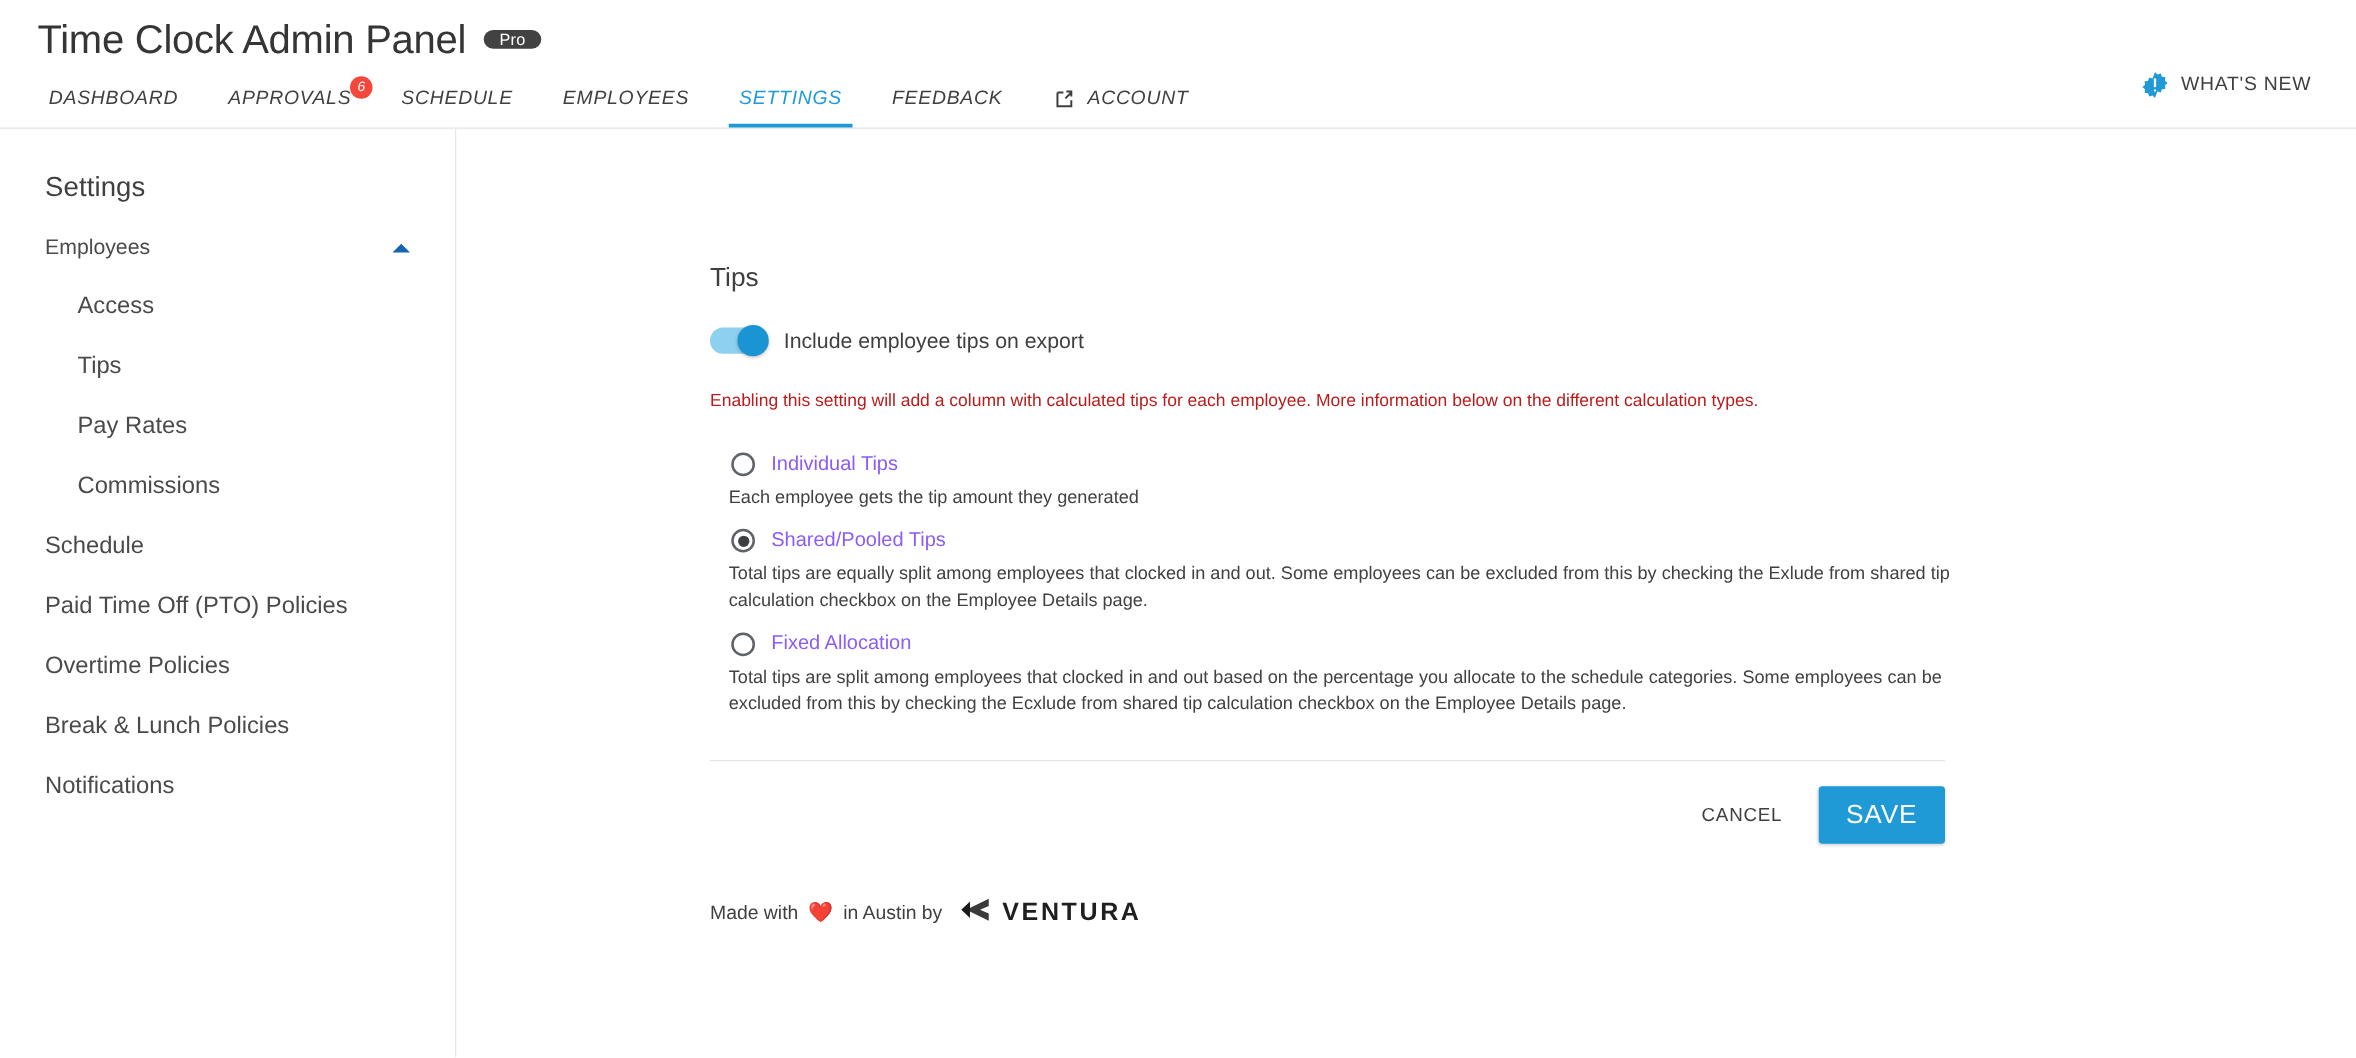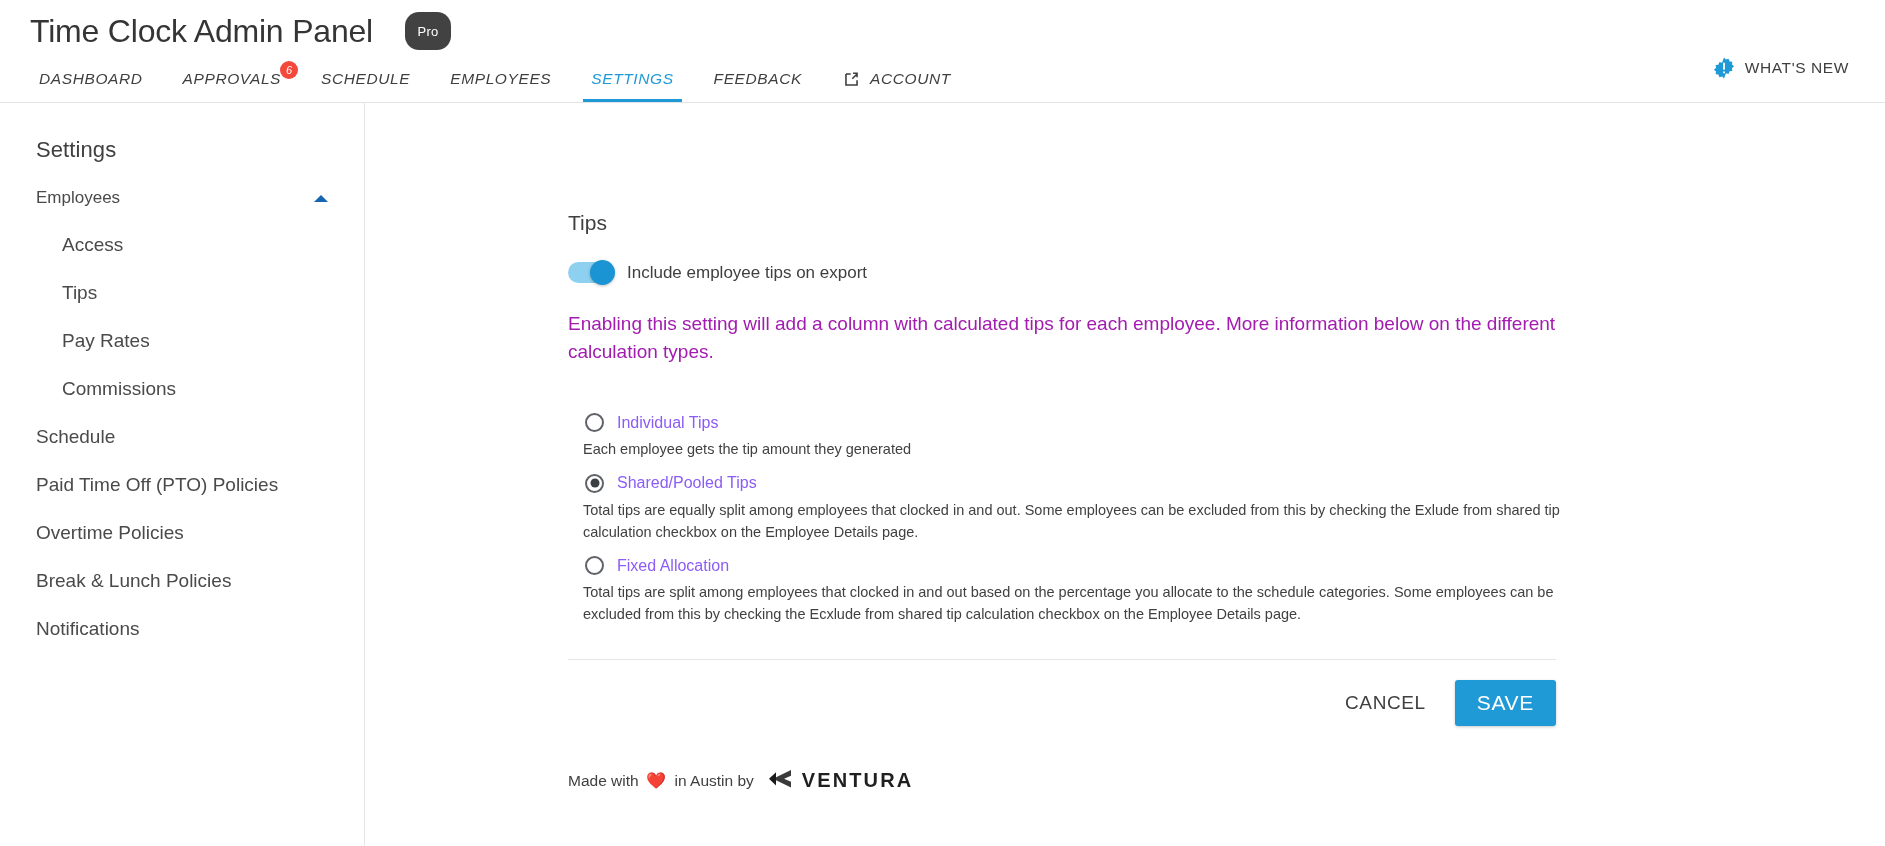--- a/index.html
+++ b/index.html
@@ -16,38 +16,38 @@
   .header {
     position: relative;
     width: 100%;
     height: 103px;
     background: #ffffff;
     border-bottom: 1px solid #e3e3e3;
   }
   .app-title-row {
     display: flex;
     align-items: center;
-    gap: 32px;
+    gap: 14px;
     padding: 6px 0 0 30px;
     height: 56px;
   }
   .app-title {
     font-size: 32px;
     font-weight: 400;
     color: #353535;
     letter-spacing: -0.2px;
     line-height: 1;
     white-space: nowrap;
   }
   .pro-badge {
     display: inline-flex;
     align-items: center;
     justify-content: center;
     min-width: 46px;
-    height: 38px;
+    height: 15px;
     padding: 0 12px;
     border-radius: 14px;
     background: #424242;
     color: #ffffff;
     font-size: 13px;
     font-weight: 400;
     letter-spacing: 0.2px;
     text-align: right;
   }
 
@@ -208,24 +208,24 @@
     border-radius: 50%;
     background: #1a94d2;
     box-shadow: 0 1px 3px rgba(0,0,0,0.25);
   }
   .toggle-label {
     font-size: 17px;
     color: #3f3f3f;
   }
 
   .intro-text {
-    font-size: 19px;
-    color: #a21caf;
+    font-size: 14px;
+    color: #b91c1c;
     line-height: 1.45;
-    margin: 0 0 48px 0;
+    margin: 0 0 32px 0;
   }
 
   .radio-block { margin-left: 17px; }
   .radio-row {
     display: flex;
     align-items: center;
     gap: 13px;
     margin-bottom: 7px;
     cursor: pointer;
     user-select: none;
@@ -270,21 +270,21 @@
     align-items: center;
     justify-content: flex-end;
     gap: 13px;
     padding: 20px 0 0 0;
     width: 988px;
   }
   .btn-cancel {
     background: none;
     border: none;
     font-family: inherit;
-    font-size: 19px;
+    font-size: 15px;
     letter-spacing: 0.6px;
     color: #3f3f3f;
     padding: 10px 16px;
     cursor: pointer;
     border-radius: 3px;
   }
   .btn-save {
     background: #1f9ad6;
     border: none;
     font-family: inherit;

